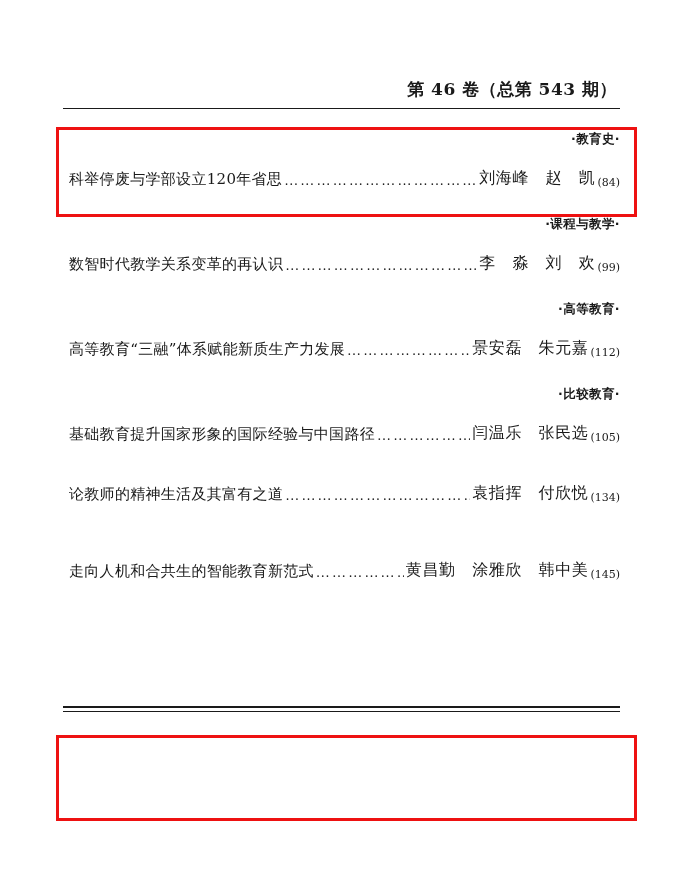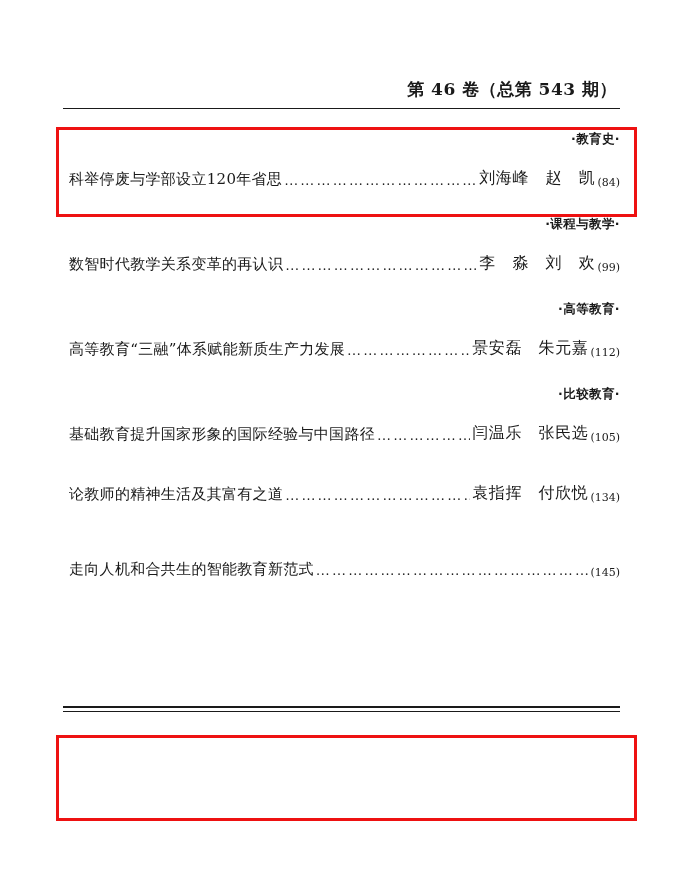--- a/index.html
+++ b/index.html
@@ -181,20 +181,21 @@
         <span class="entry-page">(134)</span>
       </div>
     </div>
 
     <div class="spacer-sm" style="height:22px"></div>
 
     <div class="section">
       <div class="entry">
         <span class="entry-title">走向人机和合共生的智能教育新范式</span>
         <span class="dots">…………………………………………………………………………………………</span>
+        <span class="entry-authors">黄昌勤　涂雅欣　韩中美</span>
         <span class="entry-page">(145)</span>
       </div>
     </div>
 
   </div>
 
   <div class="highlight-box hl-1"></div>
   <div class="highlight-box hl-2"></div>
 
   <div class="rule-bottom-wrap">

